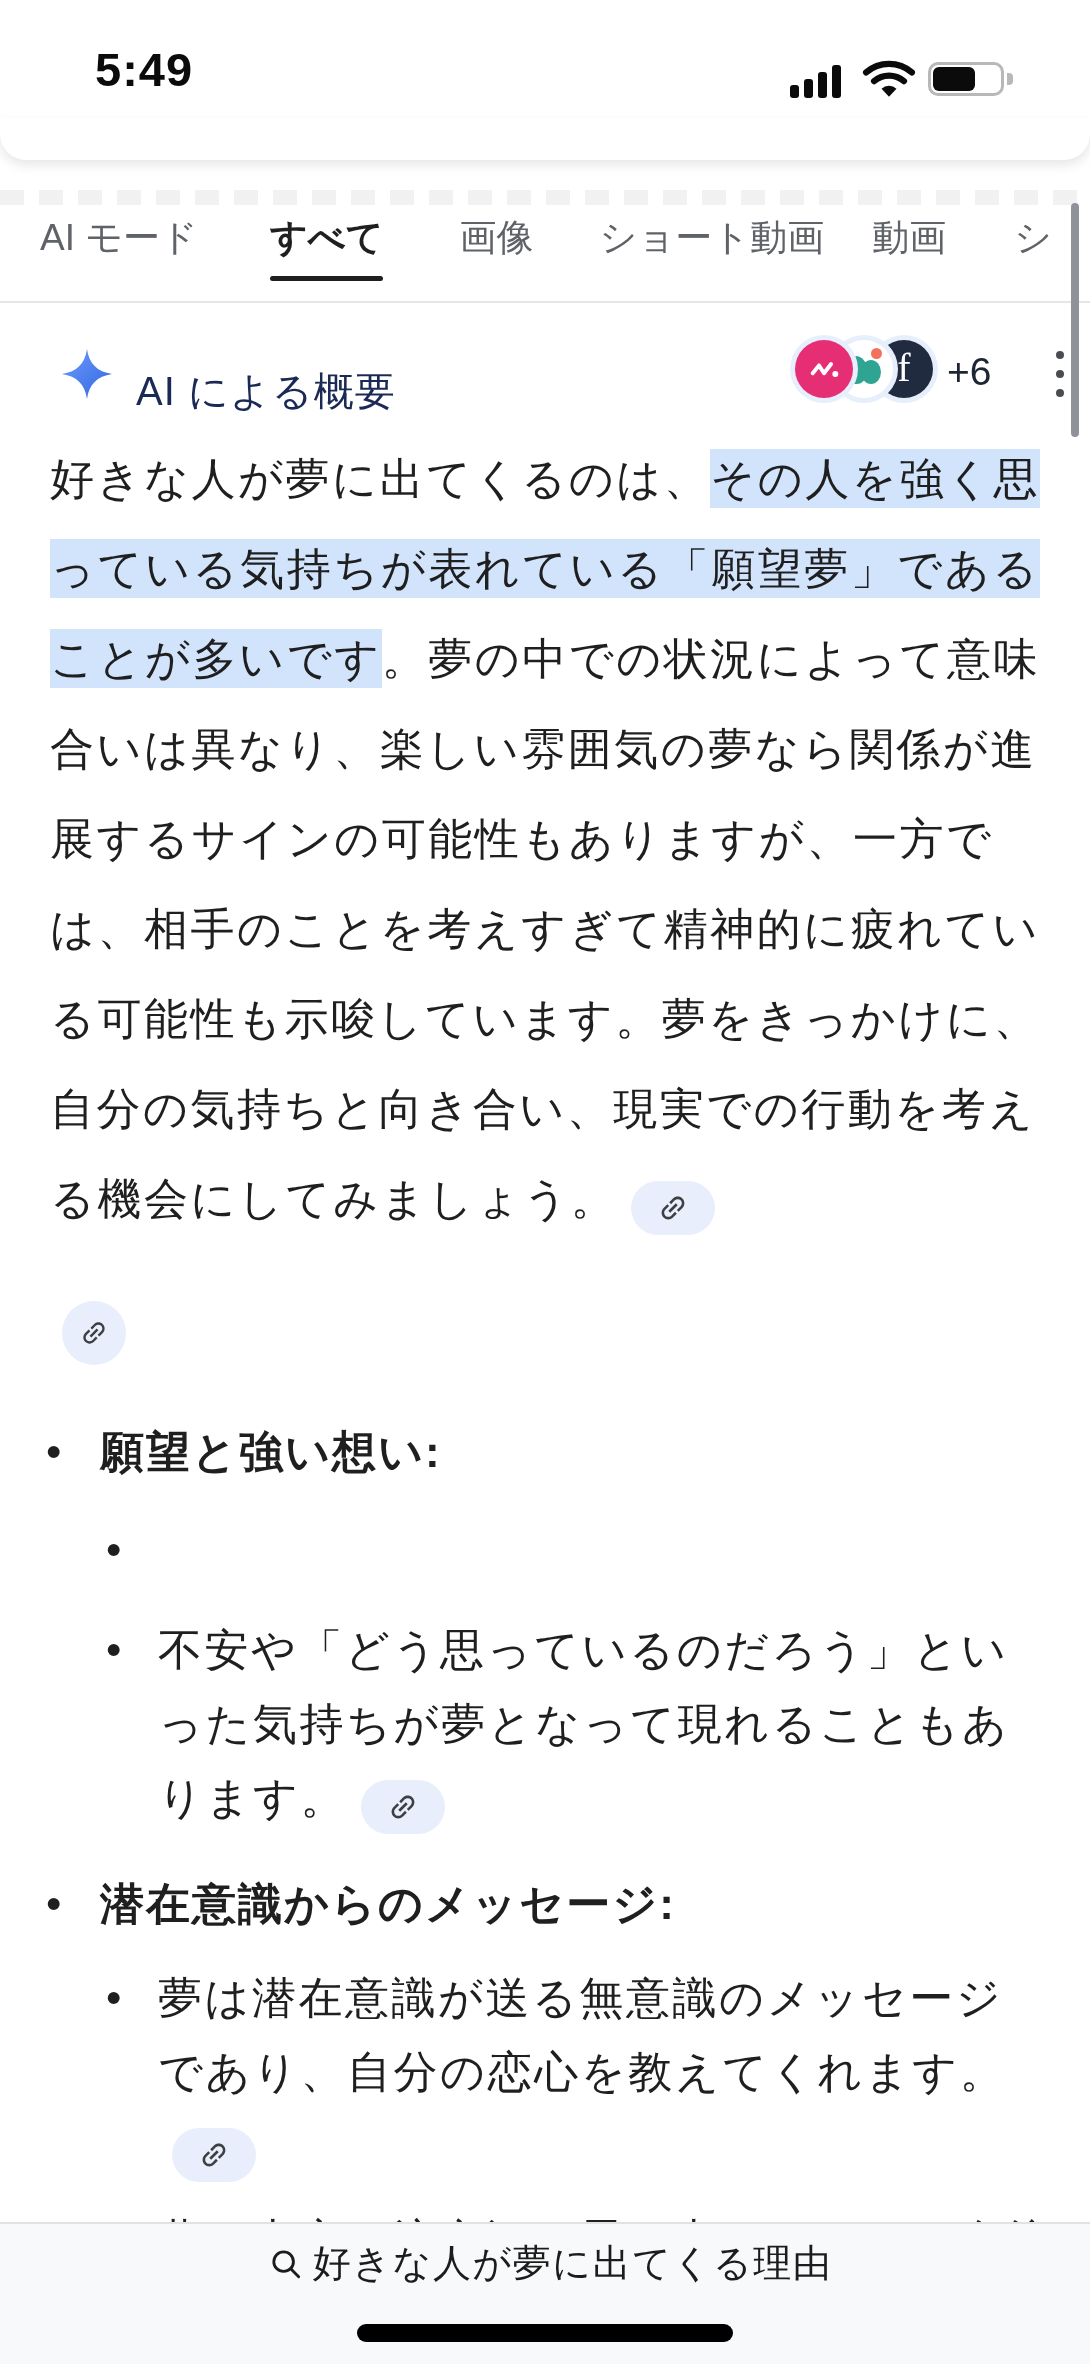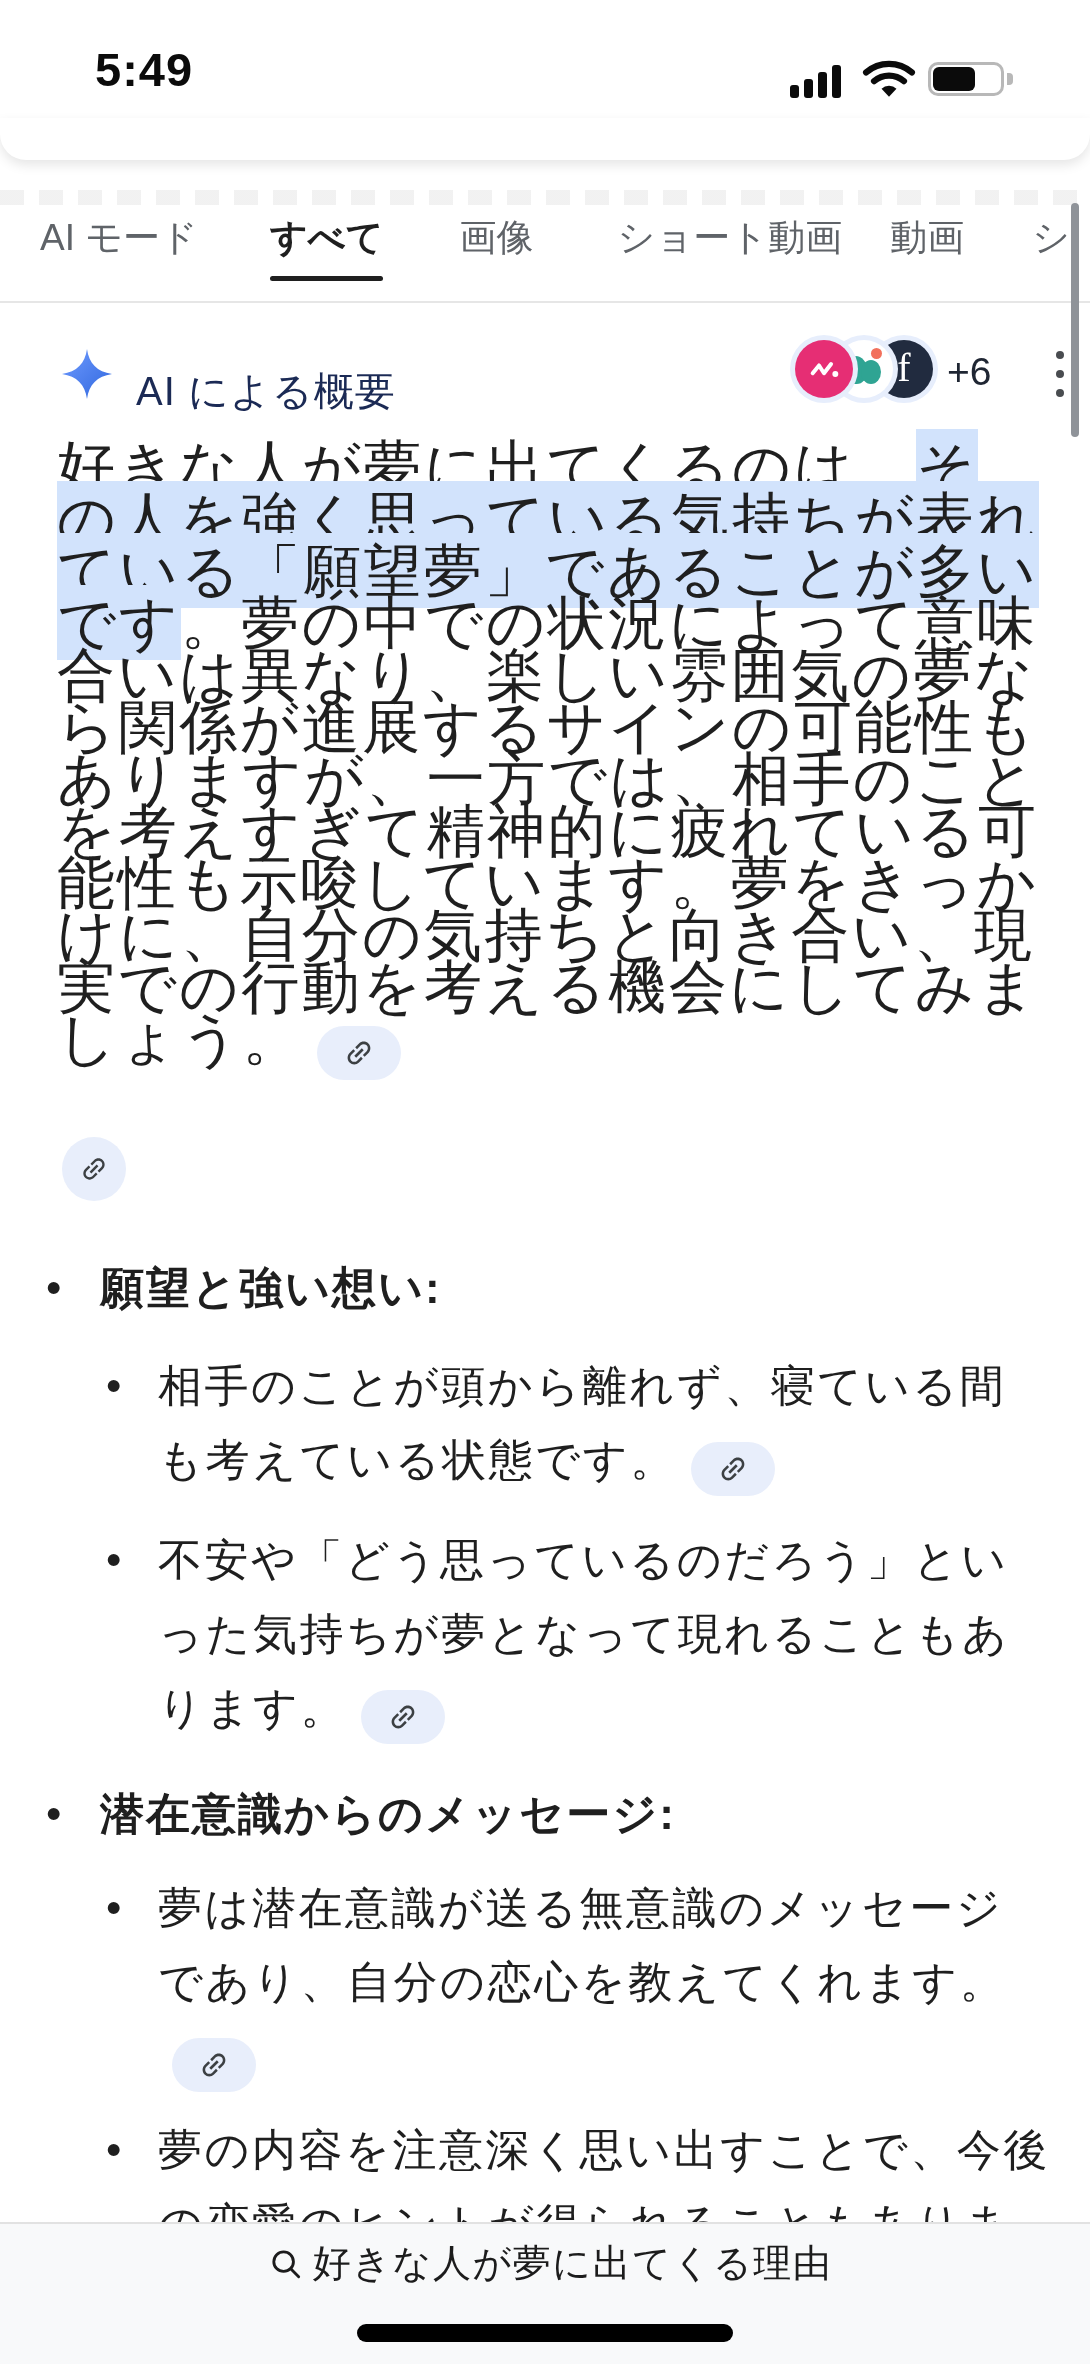--- a/index.html
+++ b/index.html
@@ -23,21 +23,21 @@
 
   
   .card-edge{position:absolute;left:0;top:118px;width:100%;height:42px;background:#ffffff;border-radius:0 0 26px 26px;box-shadow:0 5px 12px rgba(0,0,0,.10);}
   .blur-band{position:absolute;left:0;top:190px;width:100%;height:15px;background:repeating-linear-gradient(90deg,#ededed 0 24px,#ffffff 24px 39px);opacity:.75;}
 
   
   .tabs{position:absolute;left:40px;top:213px;width:1060px;height:70px;display:flex;align-items:flex-start;}
   .tab{position:relative;font-size:37px;color:#5f6368;white-space:nowrap;padding-bottom:18px;}
   .tab.t0{margin-right:72px;}
   .tab.t1{margin-right:76px;}
-  .tab.t2{margin-right:84px;}
+  .tab.t2{margin-right:66px;}
   .tab.t3{margin-right:48px;}
   .tab.t4{margin-right:68px;}
   .tab.active{color:#1f1f1f;font-weight:700;}
   .tab.active::after{content:"";position:absolute;left:0;bottom:0;width:113px;height:5px;background:#1f1f1f;border-radius:3px;}
   .tab-divider{position:absolute;left:0;top:301px;width:100%;height:2px;background:#e6e6e6;}
   .scrollbar{position:absolute;left:1071px;top:203px;width:8px;height:234px;background:#8f9399;border-radius:4px;}
 
   
   .ov-header{position:absolute;left:62px;top:338px;width:980px;height:72px;}
   .sparkle{position:absolute;left:0;top:8px;width:50px;height:56px;}
@@ -50,21 +50,21 @@
   .src.s3 span{font-family:"Liberation Serif","DejaVu Serif",serif;color:#fff;font-size:40px;line-height:1;margin-top:-2px;}
   .bird-a{position:absolute;left:8px;top:16px;width:24px;height:28px;background:#2fa493;border-radius:50% 50% 45% 55%;}
   .bird-b{position:absolute;left:26px;top:20px;width:20px;height:24px;background:#2fa493;border-radius:50%;}
   .bird-dot{position:absolute;left:36px;top:8px;width:11px;height:11px;background:#f2705c;border-radius:50%;}
   .plus-more{position:absolute;left:885px;top:12px;font-size:39px;color:#1f2633;}
   .kebab{position:absolute;left:968px;top:6px;width:60px;height:60px;display:flex;flex-direction:column;align-items:center;justify-content:center;gap:11px;}
   .kebab i{width:8px;height:8px;border-radius:50%;background:#494c50;}
 
   
   .content{position:absolute;left:46px;top:430px;width:1004px;color:#1f1f1f;}
-  .para{font-size:58px;line-height:52px;letter-spacing:2.5px;margin:11px;}
+  .para{font-size:44px;line-height:90px;letter-spacing:2.5px;margin:4px;}
   .hl{background:#d2e3fc;padding:5px 0;-webkit-box-decoration-break:clone;box-decoration-break:clone;}
   .chip{display:inline-flex;align-items:center;justify-content:center;width:84px;height:54px;background:#e8eefb;border-radius:28px;vertical-align:-10px;margin-left:14px;}
   .chip svg{width:32px;height:32px;}
   .h2{font-size:50px;font-weight:700;line-height:66px;letter-spacing:2px;margin:40px 0 0 0;color:#161616;}
   .chip.round{width:64px;height:64px;border-radius:50%;vertical-align:-14px;margin-left:16px;}
   .chip.round svg{width:30px;height:30px;}
   .group-label{display:flex;margin-top:56px;font-size:44px;font-weight:700;line-height:62px;letter-spacing:2px;}
   .group-label .bullet{width:54px;flex:none;font-weight:400;}
   .sub{display:flex;font-size:44px;line-height:74px;letter-spacing:2.5px;}
   .sub .bullet{width:52px;flex:none;margin-left:60px;}
@@ -177,25 +177,20 @@
             <use href="#linkIcon"></use>
           </svg>
         </span></div>
 
     <div class="group-label">
       <span class="bullet">•</span>
       <span>願望と強い想い:</span>
     </div>
     <div class="sub mt1">
       <span class="bullet">•</span>
-      <span class="txt"><span>相手のことが頭から離れず、寝ている間も考えている状態です。</span><span class="chip">
-            <svg viewBox="0 0 24 24">
-              <use href="#linkIcon"></use>
-            </svg>
-          </span></span>
     </div>
     <div class="sub mt2">
       <span class="bullet">•</span>
       <span class="txt"><span>不安や「どう思っているのだろう」といった気持ちが夢となって現れることもあります。</span><span class="chip">
             <svg viewBox="0 0 24 24">
               <use href="#linkIcon"></use>
             </svg>
           </span></span>
     </div>
 

